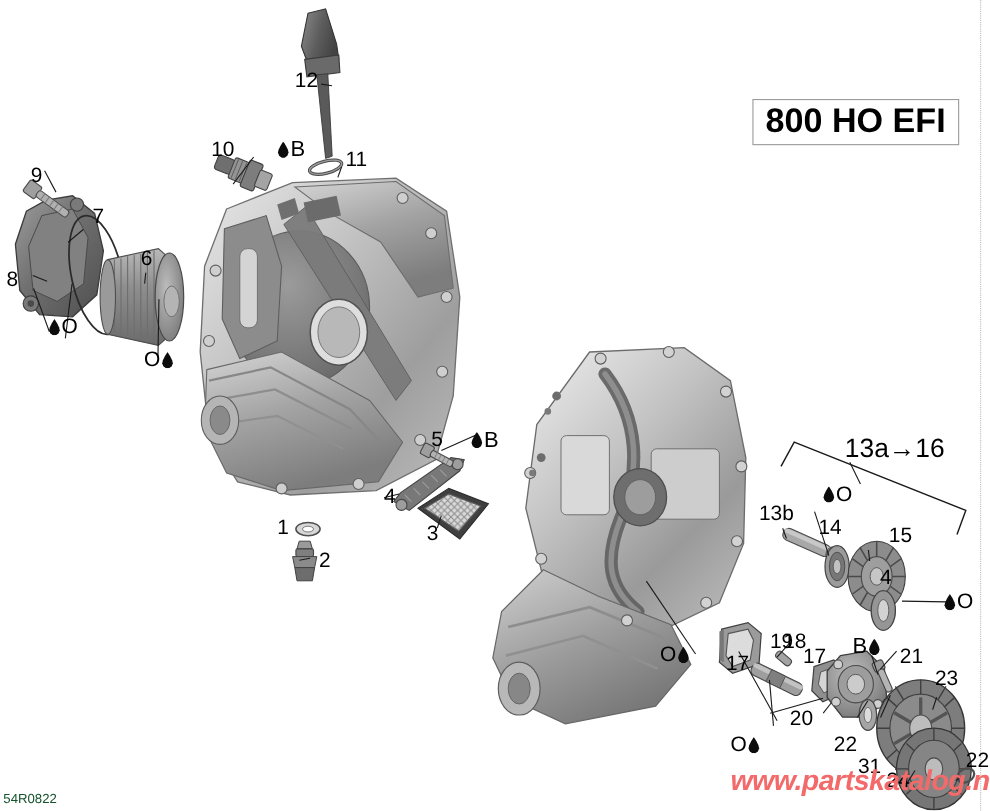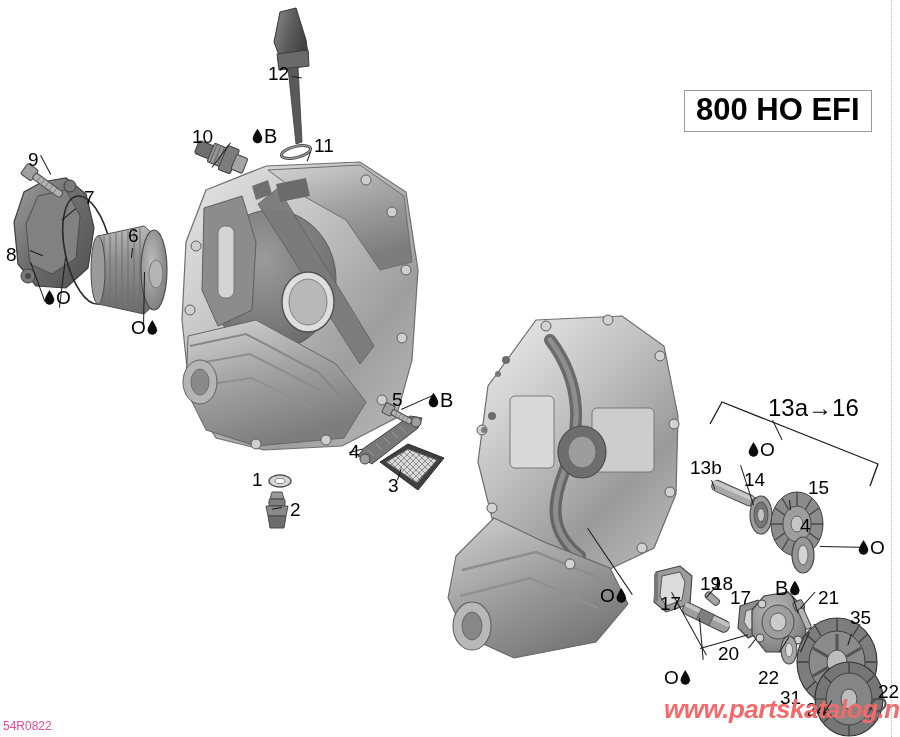--- a/index.html
+++ b/index.html
@@ -34,21 +34,21 @@
   .oletter{font-size:19px;line-height:19px;font-family:"Liberation Sans",sans-serif;}
   .bletter{font-size:20px;line-height:20px;font-weight:normal;font-family:"Liberation Sans",sans-serif;}
 
   
   svg{position:absolute;overflow:visible;}
 
   
   .wm{position:absolute;left:664px;top:694px;font-size:26px;font-weight:bold;
       font-style:italic;color:#f26a6a;letter-spacing:-0.5px;white-space:nowrap;
       font-family:"Liberation Sans",sans-serif;}
-  .foot{position:absolute;left:3px;top:719px;font-size:12px;color:#ec4899;
+  .foot{position:absolute;left:3px;top:719px;font-size:12px;color:#14532d;
       font-family:"Liberation Sans",sans-serif;}
   .bracket{position:absolute;}
 </style>
 </head>
 <body>
 
 <div id="sheet">
 
   <div class="edge-rule"></div>
 
@@ -571,18 +571,18 @@
   <div class="lbl" style="left:712px;top:574px;">18</div>
   <div class="lbl" style="left:660px;top:594px;">17</div>
   <div class="lbl" style="left:700px;top:574px;text-align:right;">19</div>
   <div class="lbl" style="left:730px;top:588px;">17</div>
   <div class="lbl" style="left:718px;top:644px;">20</div>
   <div class="lbl" style="left:818px;top:588px;">21</div>
   <div class="lbl" style="left:758px;top:668px;">22</div>
   <div class="lbl" style="left:780px;top:688px;">31</div>
   <div class="lbl" style="left:806px;top:700px;">24</div>
   <div class="lbl" style="left:878px;top:682px;">22</div>
-  <div class="lbl" style="left:850px;top:608px;">35</div>
+  <div class="lbl" style="left:850px;top:608px;">23</div>
 
   <div class="wm">www.partskatalog.nl</div>
   <div class="foot">54R0822</div>
 
 </div>
 
 </body></html>

